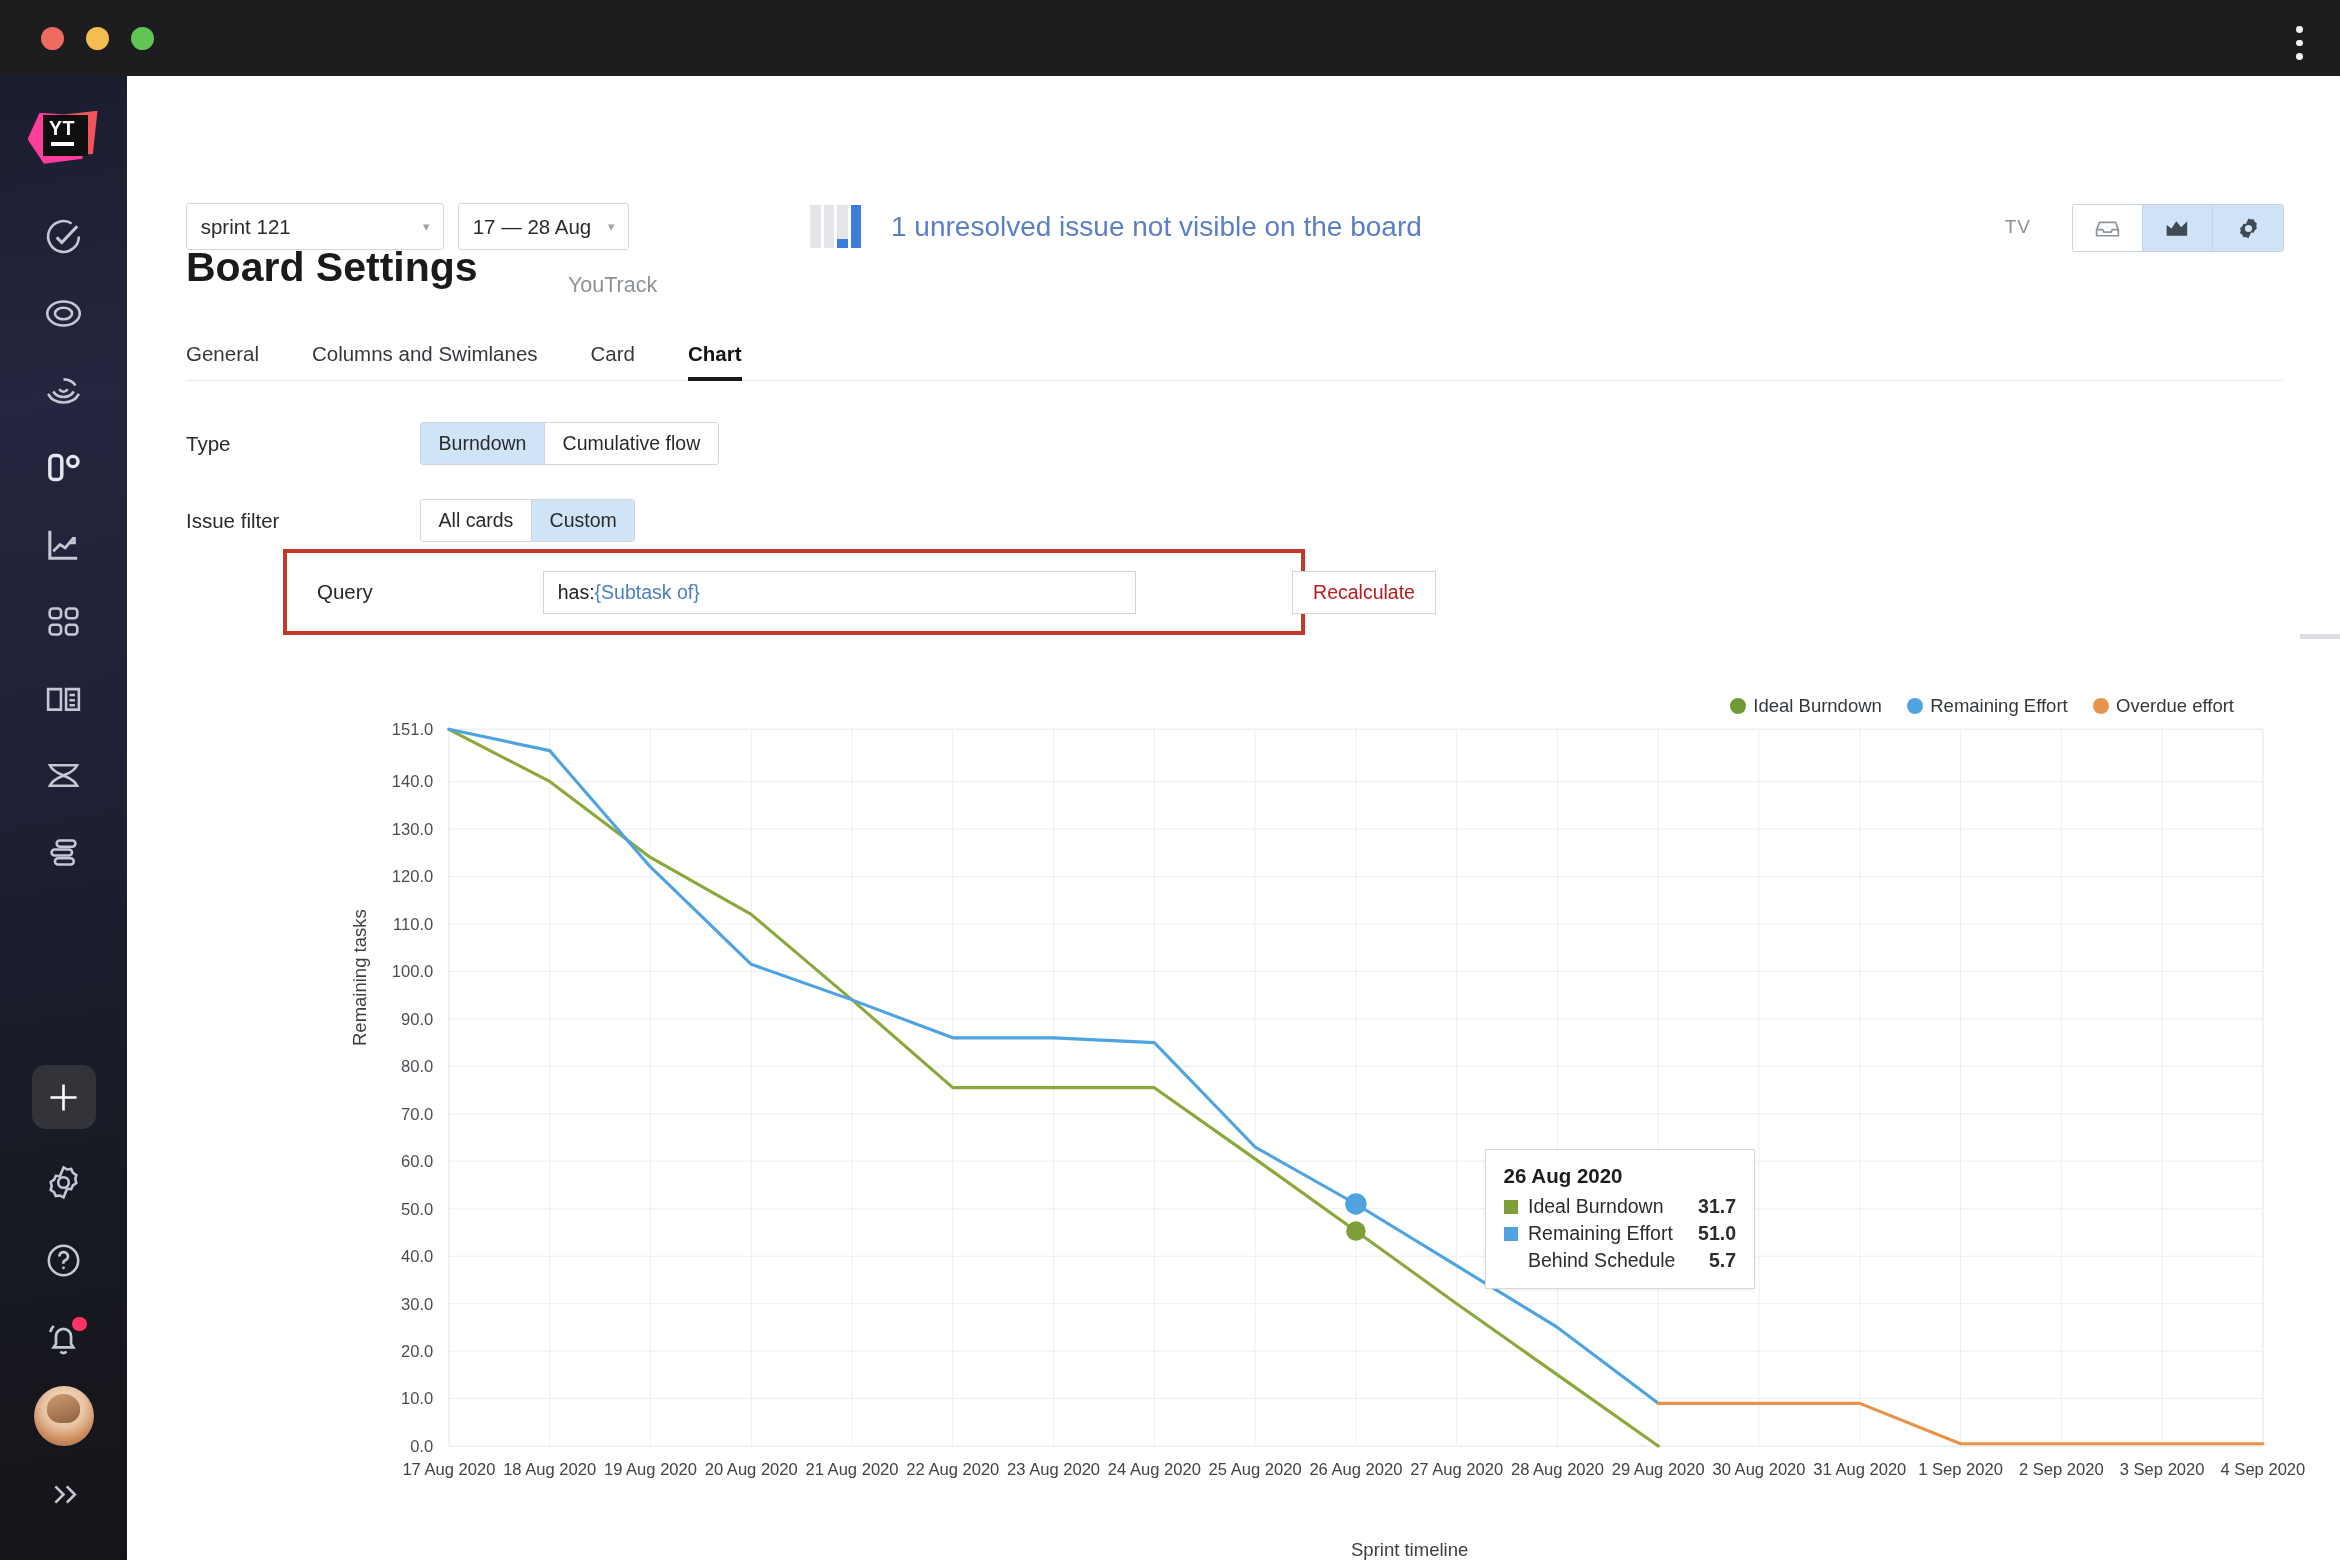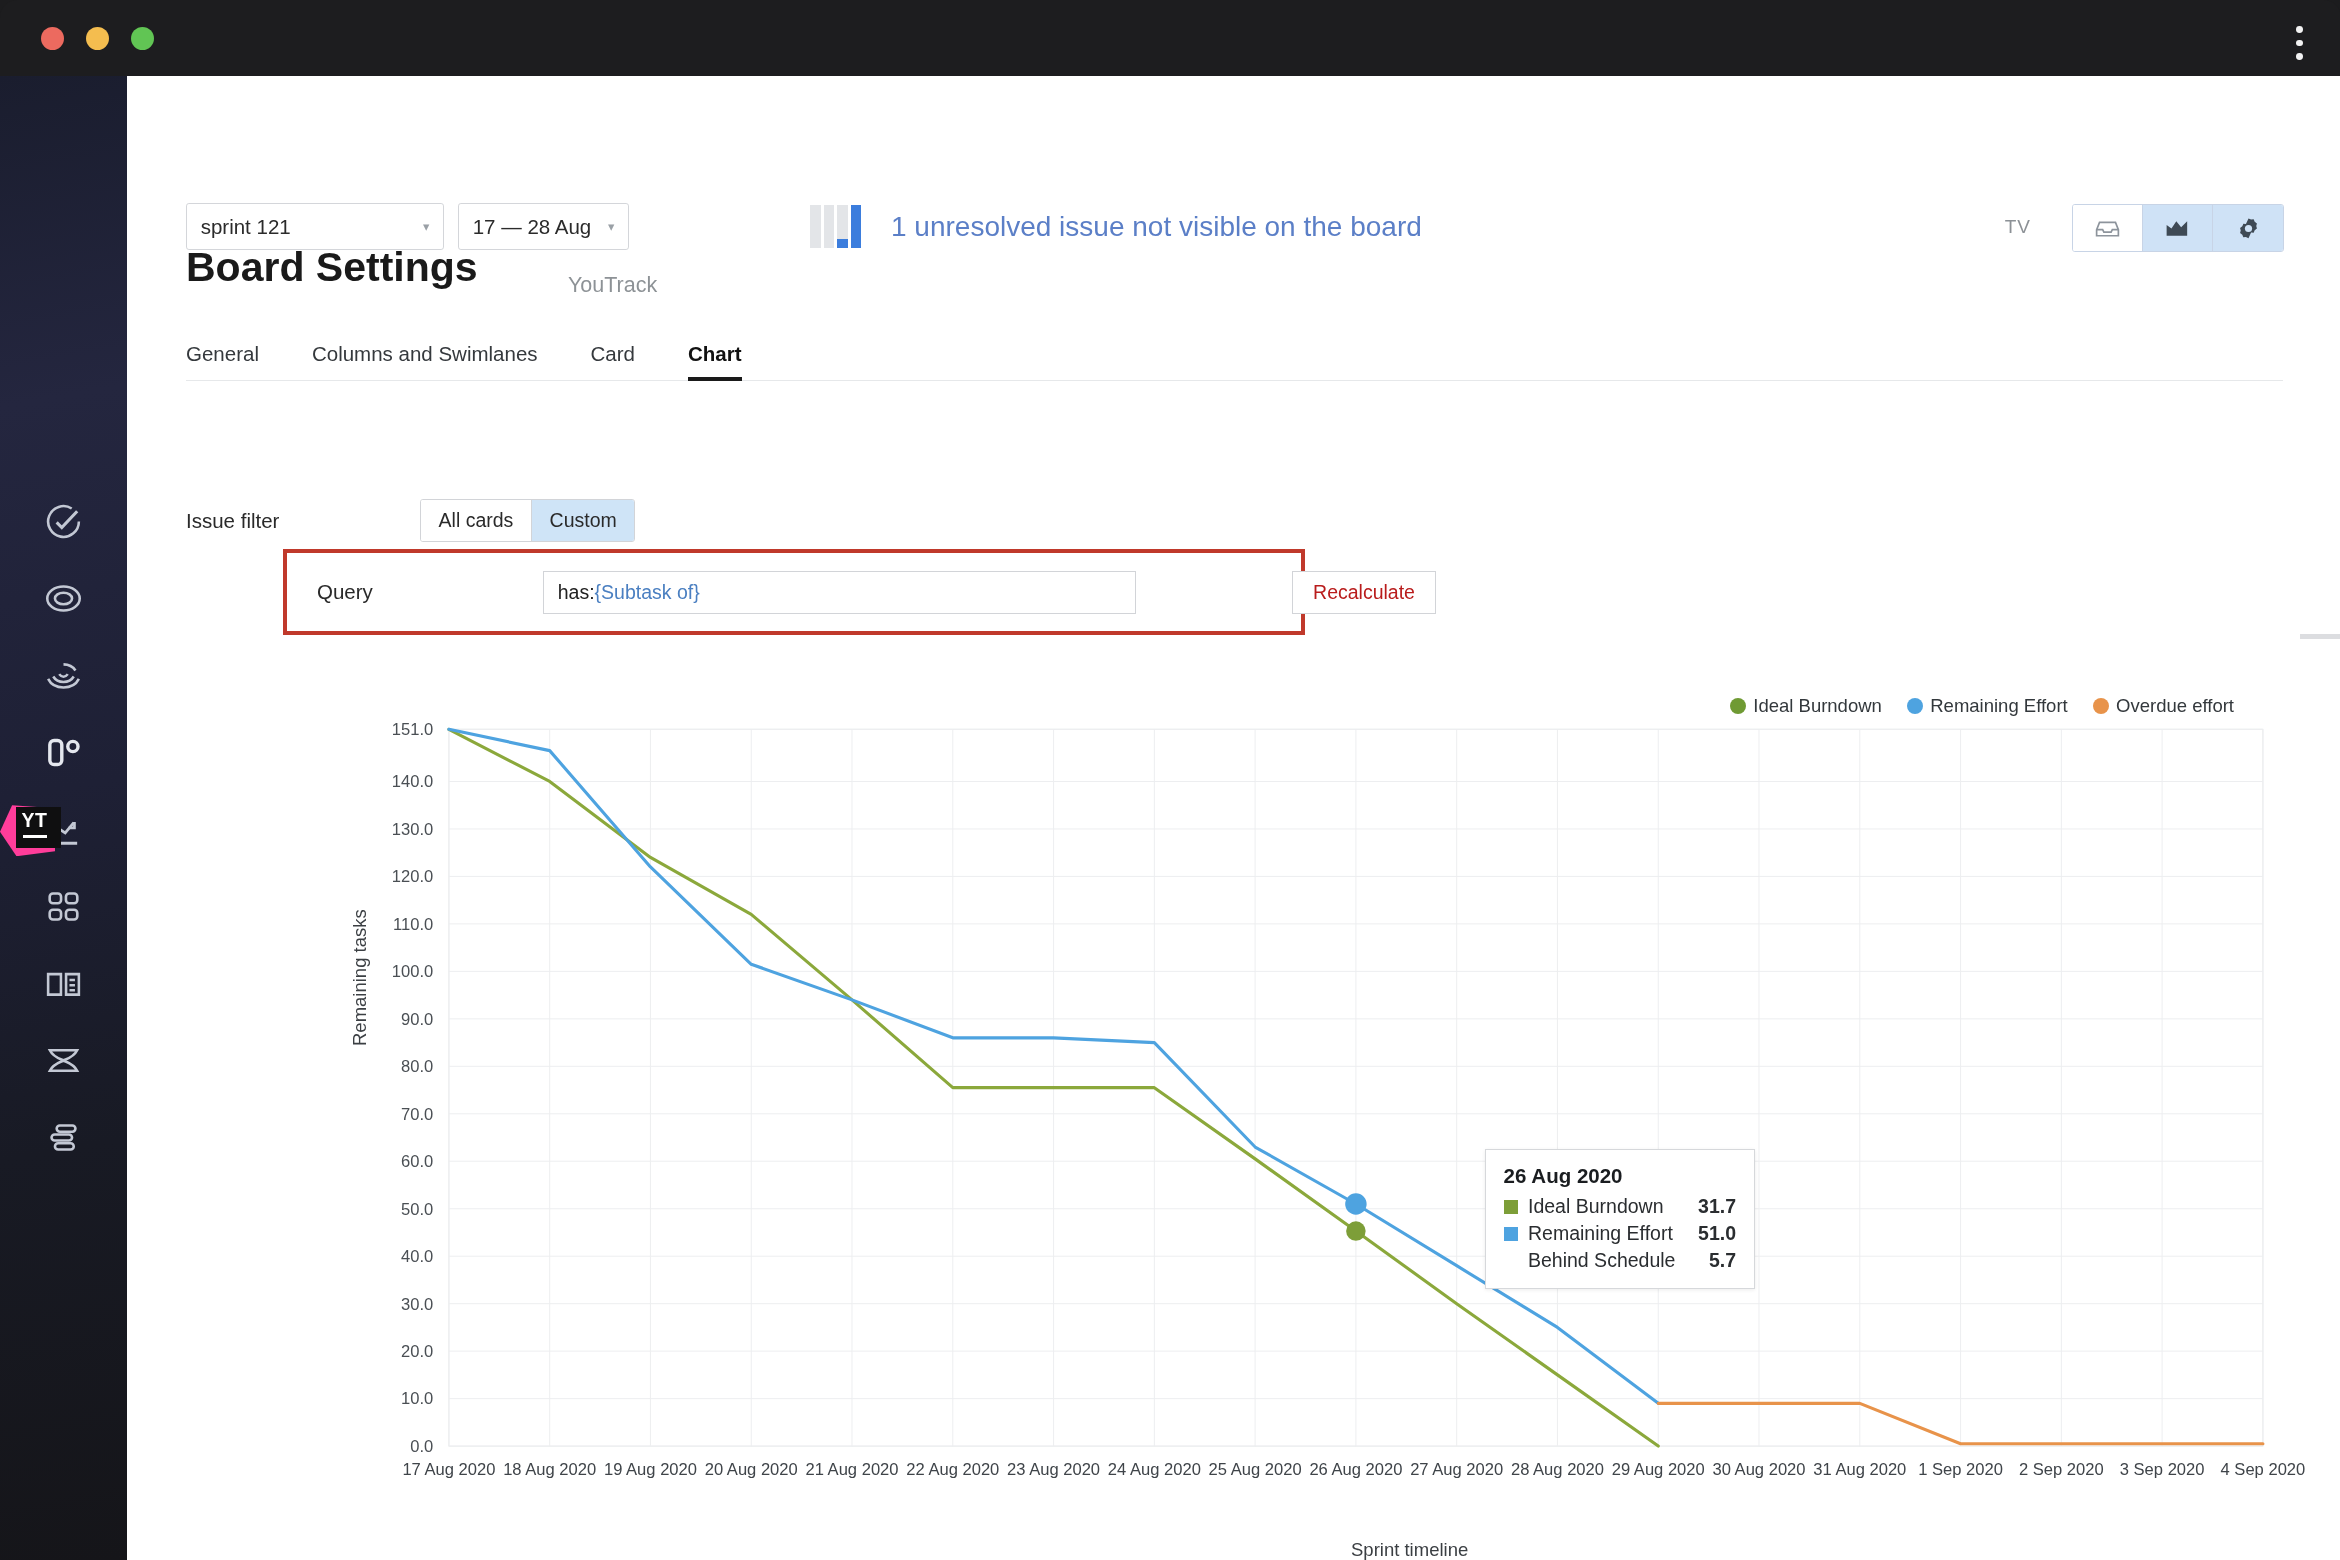--- a/index.html
+++ b/index.html
@@ -32,21 +32,21 @@
     display: flex; flex-direction: column; align-items: center;
     justify-content: center; gap: 6.8px;
   }
   .kebab i { width: 6.8px; height: 6.8px; border-radius: 50%; background: #f2f2f2; display: block; }
 
   
   .rail {
     position: absolute; top: 76px; left: 0;
     width: 127px; height: 1484px;
     background: linear-gradient(170deg, #1a1d2e 0%, #24263f 22%, #1e2035 48%, #181a24 72%, #151519 100%);
-    display: flex; flex-direction: row; align-items: center;
+    display: flex; flex-direction: column; align-items: center;
   }
   .yt-logo {
     position: relative; margin-top: 27px; width: 72px; height: 72px;
   }
   .yt-logo .shape-pink {
     position: absolute; left: 0; top: 9.8px; width: 55px; height: 51px;
     background: #ff3d9a;
     clip-path: polygon(22% 0%, 100% 6%, 100% 90%, 30% 100%, 0% 52%);
   }
   .yt-logo .shape-red {
@@ -416,20 +416,27 @@
     <div class="page-title">Board Settings</div>
     <div class="page-sub">YouTrack</div>
 
     <div class="tabs">
       <div class="tab">General</div>
       <div class="tab">Columns and Swimlanes</div>
       <div class="tab">Card</div>
       <div class="tab active">Chart</div>
     </div>
 
+    <div class="field-row" id="type-row">
+      <div class="field-label">Type</div>
+      <div class="seg">
+        <div class="seg-btn on">Burndown</div>
+        <div class="seg-btn">Cumulative flow</div>
+      </div>
+    </div>
 
     <div class="field-row" id="filter-row">
       <div class="field-label">Issue filter</div>
       <div class="seg">
         <div class="seg-btn">All cards</div>
         <div class="seg-btn on">Custom</div>
       </div>
     </div>
 
     <div class="query-box">

